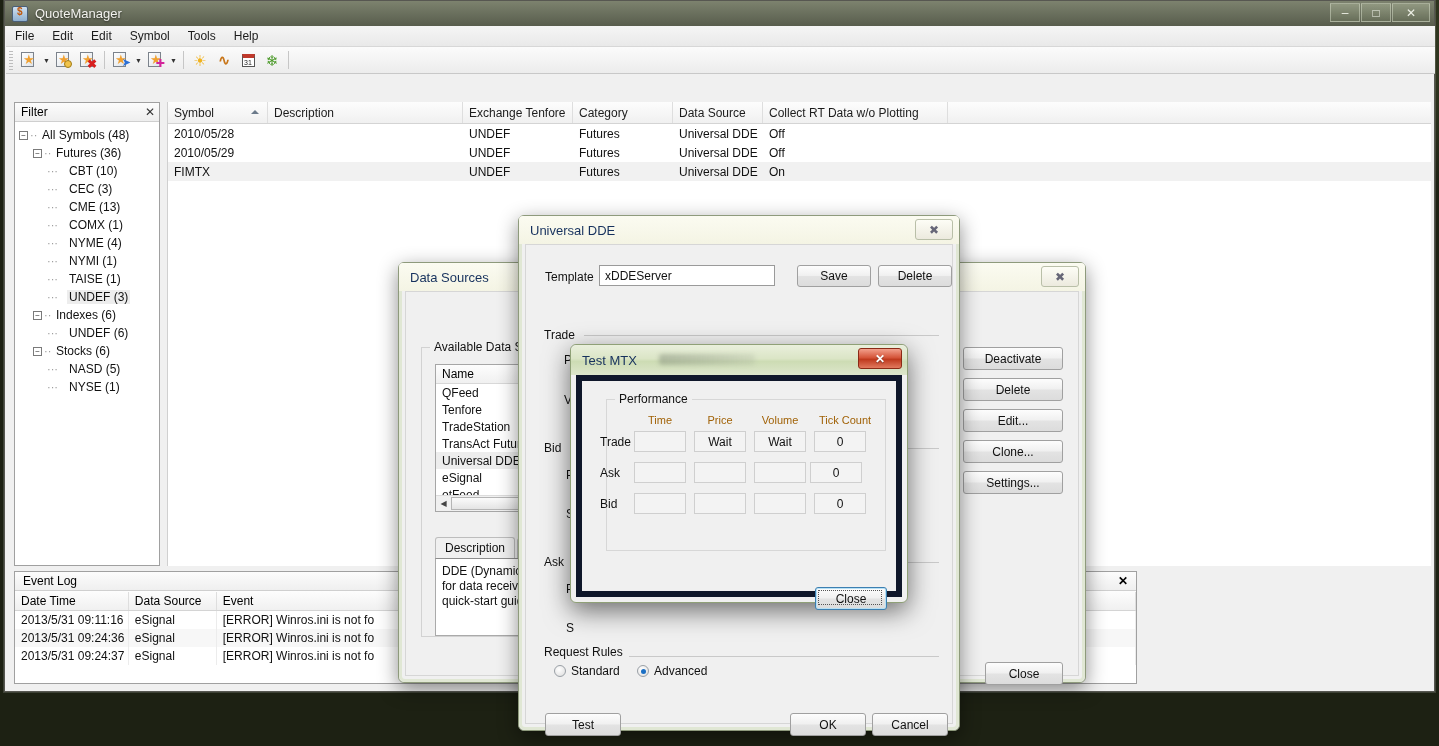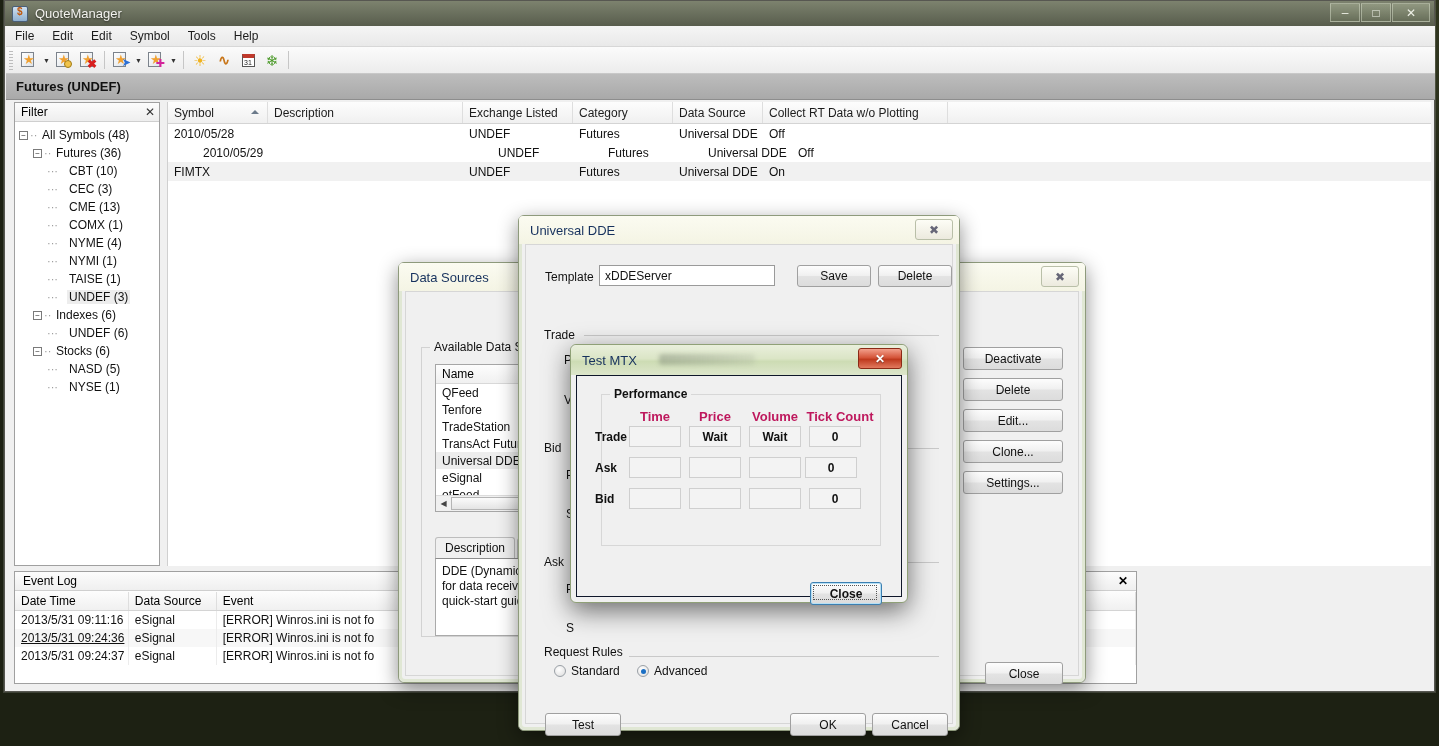--- a/index.html
+++ b/index.html
@@ -298,28 +298,28 @@
   .redx{
     position:absolute; right:5px; top:3px; width:44px;height:21px;
     border:1px solid #8a2a16; border-radius:3px;
     background:linear-gradient(to bottom,#f3a08c 0%,#d5553a 45%,#bf3a1e 55%,#e17a5e 100%);
     display:flex;align-items:center;justify-content:center;
     color:#fff;font-size:12px;font-weight:bold; box-sizing:border-box;
     text-shadow:0 1px 1px rgba(0,0,0,.4);
   }
   .green-body{
     position:absolute;left:5px;right:5px;top:30px;bottom:5px;
-    background:#f0f0f0;border:1px solid #0f172a;box-sizing:border-box;font-weight:bold;
+    background:#f0f0f0;border:6px solid #0f172a;box-sizing:border-box;
   }
   .perf-cell{
     position:absolute; border:1px solid #cfcfcf; background:#f3f3f3;
     box-sizing:border-box; display:flex;align-items:center;justify-content:center;
     font-size:12px; color:#111;
   }
-  .colhdr{position:absolute;font-size:13px;color:#be185d;text-align:center;}
+  .colhdr{position:absolute;font-size:11px;color:#a16207;text-align:center;}
 </style>
 </head>
 <body>
 
 <div id="desktop"></div>
 
 <div id="mainwin">
 
   <div class="titlebar">
     <div class="title-icon"></div>
@@ -397,23 +397,20 @@
     </div>
     <div class="tb-btn">
       <span style="display:inline-block;width:13px;height:13px;background:#fff;border:1px solid #555;border-top:4px solid #c0392b;font-size:7px;line-height:9px;text-align:center;color:#222;box-sizing:border-box;">31</span>
     </div>
     <div class="tb-btn">
       <span style="color:#4c9a2a;font-size:15px;line-height:15px;">❄</span>
     </div>
     <div class="tb-sep"></div>
   </div>
 
-  <div class="docheader">
-    <span>Futures (UNDEF)</span>
-  </div>
 
   <div class="filterpanel">
     <div class="filterhdr">
       <div>Filter</div>
       <div class="x">✕</div>
     </div>
     <div class="tree" id="filter-tree">
         <div class="tnode" style="padding-left: 0px;">
           <span class="exp">−</span>
           <span class="dash">··</span>
@@ -484,21 +481,21 @@
   <div class="grid">
     <div class="ghdr" id="grid-header">
         <div class="gh" style="width: 100px;">
           <span>Symbol</span>
           <span class="sortarrow"></span>
         </div>
         <div class="gh" style="width: 195px;">
           <span>Description</span>
         </div>
         <div class="gh" style="width: 110px;">
-          <span>Exchange Listed</span>
+          <span>Exchange Tenfore</span>
         </div>
         <div class="gh" style="width: 100px;">
           <span>Category</span>
         </div>
         <div class="gh" style="width: 90px;">
           <span>Data Source</span>
         </div>
         <div class="gh" style="width: 185px;">
           <span>Collect RT Data w/o Plotting</span>
         </div>
@@ -506,21 +503,21 @@
     <div id="grid-body">
         <div class="grow">
           <div class="gc" style="width: 100px;">2010/05/28</div>
           <div class="gc" style="width: 195px;"></div>
           <div class="gc" style="width: 110px;">UNDEF</div>
           <div class="gc" style="width: 100px;">Futures</div>
           <div class="gc" style="width: 90px;">Universal DDE</div>
           <div class="gc" style="width: 185px;">Off</div>
         </div>
         <div class="grow">
-          <div class="gc" style="width: 100px; margin-left: 29px;">2010/05/29</div>
+          <div class="gc" style="width: 100px;">2010/05/29</div>
           <div class="gc" style="width: 195px;"></div>
           <div class="gc" style="width: 110px;">UNDEF</div>
           <div class="gc" style="width: 100px;">Futures</div>
           <div class="gc" style="width: 90px;">Universal DDE</div>
           <div class="gc" style="width: 185px;">Off</div>
         </div>
         <div class="grow sel">
           <div class="gc" style="width: 100px;">FIMTX</div>
           <div class="gc" style="width: 195px;"></div>
           <div class="gc" style="width: 110px;">UNDEF</div>
@@ -541,21 +538,21 @@
         <div class="elc" style="width: 100px;">Data Source</div>
         <div class="elc" style="width: 1065px;">Event</div>
       </div>
     <div id="el-rows">
         <div class="elrow">
           <div class="elcell" style="width: 130px;">2013/5/31  09:11:16</div>
           <div class="elcell" style="width: 100px;">eSignal</div>
           <div class="elcell" style="width: 1065px;">[ERROR] Winros.ini is not fo</div>
         </div>
         <div class="elrow">
-          <div class="elcell" style="width: 130px; text-decoration: underline;">2013/5/31  09:24:36</div>
+          <div class="elcell" style="width: 130px;">2013/5/31  09:24:36</div>
           <div class="elcell" style="width: 100px;">eSignal</div>
           <div class="elcell" style="width: 1065px;">[ERROR] Winros.ini is not fo</div>
         </div>
         <div class="elrow">
           <div class="elcell" style="width: 130px;">2013/5/31  09:24:37</div>
           <div class="elcell" style="width: 100px;">eSignal</div>
           <div class="elcell" style="width: 1065px;">[ERROR] Winros.ini is not fo</div>
         </div>
       </div>
   </div>

